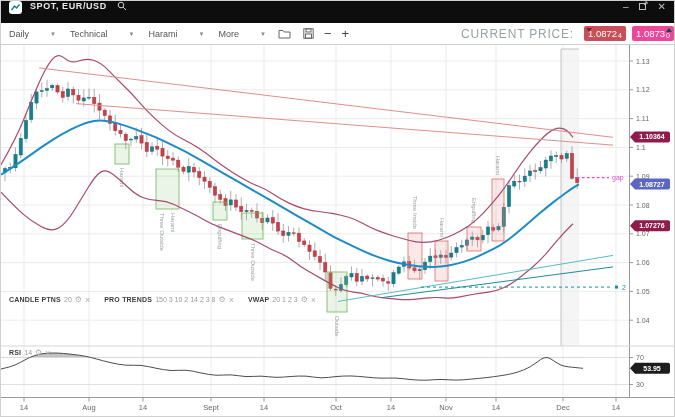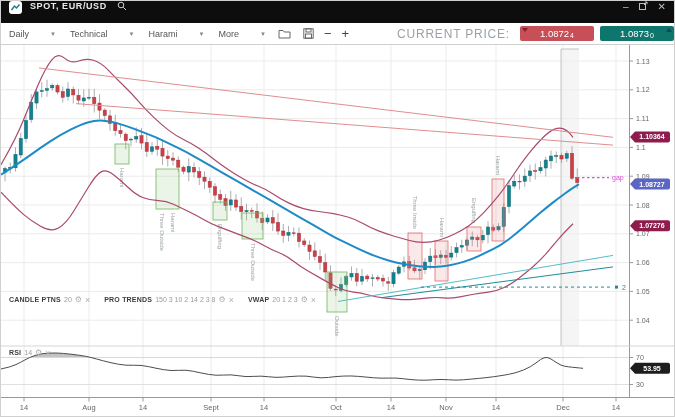--- a/index.html
+++ b/index.html
@@ -17,21 +17,21 @@
   .win-controls span{font-size:10px;line-height:10px;cursor:default;}
   
   .toolbar{position:absolute;left:0;top:22px;width:675px;height:22px;background:#fff;
            border-bottom:1px solid #cfcfcf;display:flex;align-items:center;font-size:9px;color:#555;box-sizing:border-box;}
   .menu{display:flex;align-items:center;gap:21px;margin-left:14px;cursor:default;}
   .menu:first-child{margin-left:8px;}
   .caret{font-size:6px;color:#888;}
   .tbicon{margin-left:12px;display:flex;align-items:center;}
   .tbtext{margin-left:10px;font-size:13px;color:#444;line-height:12px;}
   .cp-label{margin-left:auto;font-size:12px;letter-spacing:.8px;color:#99a1a8;}
-  .badge{position:relative;margin-left:6px;height:15px;min-width:34px;padding:0 20px;border-radius:2px;
+  .badge{position:relative;margin-left:6px;height:15px;min-width:34px;padding:0 4px;border-radius:2px;
          color:#fff;font-size:9.5px;display:flex;align-items:center;justify-content:center;}
   .badge .sub{font-size:7px;margin-left:1px;position:relative;top:1.5px;}
   .badge-bid{margin-left:10px;}
   .tickdown{position:absolute;left:2px;top:2px;width:0;height:0;
             border-left:3px solid transparent;border-right:3px solid transparent;border-top:4px solid #7e2029;}
   .tickup{position:absolute;right:2px;top:2px;width:0;height:0;
           border-left:3px solid transparent;border-right:3px solid transparent;border-bottom:4px solid #064d57;}
   .badge-ask{margin-right:2px;}
   
   .chartwrap{position:absolute;left:0;top:44px;width:675px;height:373px;}
@@ -104,21 +104,21 @@
         </svg>
     </span>
     <span class="tbtext">−</span>
     <span class="tbtext">+</span>
     <span class="cp-label">CURRENT PRICE:</span>
     <span class="badge badge-bid" style="background:#c64f58;">
       <span class="tickdown"></span>
       <span>1.0872</span>
         <span class="sub">4</span>
     </span>
-    <span class="badge badge-ask" style="background:#0f766e;">
+    <span class="badge badge-ask" style="background:#ec4899;">
       <span>1.0873</span>
         <span class="sub">0</span>
       <span class="tickup"></span>
     </span>
   </div>
 
   <div class="chartwrap">
     <svg id="chart" width="675" height="373" viewBox="0 0 675 373">
         <g>
           <line x1="0" y1="16" x2="628" y2="16" stroke="#ebebeb" stroke-width="1"></line>

